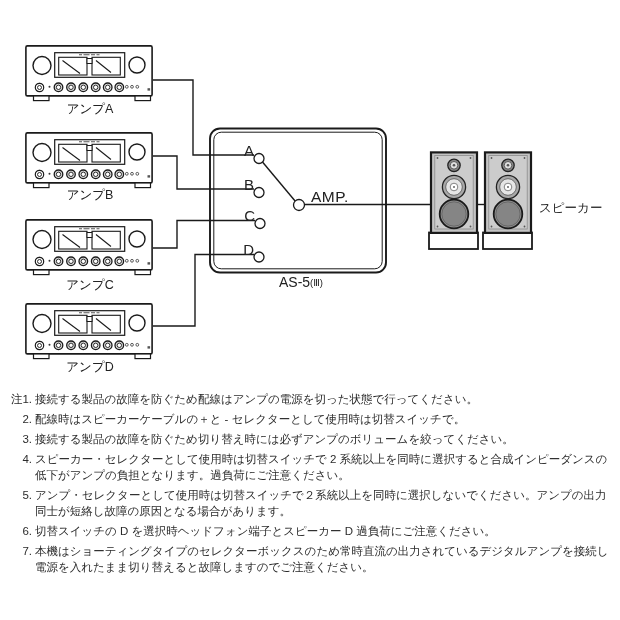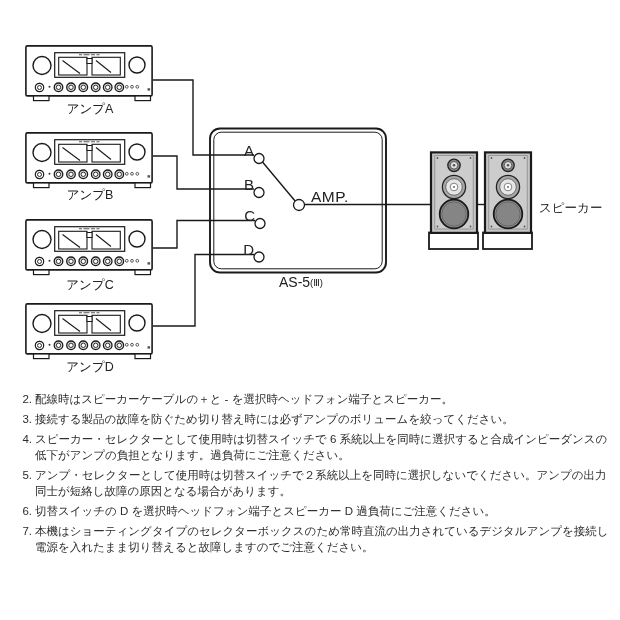--- a/index.html
+++ b/index.html
@@ -127,30 +127,34 @@
     <text class="model-suffix" x="310" y="286">(Ⅲ)</text>
     <text class="jp-label" x="90" y="113" text-anchor="middle">アンプA</text>
     <text class="jp-label" x="90" y="199" text-anchor="middle">アンプB</text>
     <text class="jp-label" x="90" y="288.5" text-anchor="middle">アンプC</text>
     <text class="jp-label" x="90" y="370.5" text-anchor="middle">アンプD</text>
     <text class="jp-label" x="539" y="211.5">スピーカー</text>
   </svg>
 
   <div class="notes">
     <div class="note">
+      <span class="note-marker">注1.</span>
+      <span class="note-text">接続する製品の故障を防ぐため配線はアンプの電源を切った状態で行ってください。</span>
+    </div>
+    <div class="note">
       <span class="note-marker">2.</span>
-      <span class="note-text">配線時はスピーカーケーブルの＋と - を選択時ヘッドフォン端子とスピーカー。</span>
+      <span class="note-text">配線時はスピーカーケーブルの＋と - セレクターとして使用時は切替スイッチで。</span>
     </div>
     <div class="note">
       <span class="note-marker">3.</span>
       <span class="note-text">接続する製品の故障を防ぐため切り替え時には必ずアンプのボリュームを絞ってください。</span>
     </div>
     <div class="note">
       <span class="note-marker">4.</span>
-      <span class="note-text">スピーカー・セレクターとして使用時は切替スイッチで 6 系統以上を同時に選択すると合成インピーダンスの低下がアンプの負担となります。過負荷にご注意ください。</span>
+      <span class="note-text">スピーカー・セレクターとして使用時は切替スイッチで 2 系統以上を同時に選択すると合成インピーダンスの低下がアンプの負担となります。過負荷にご注意ください。</span>
     </div>
     <div class="note">
       <span class="note-marker">5.</span>
       <span class="note-text">アンプ・セレクターとして使用時は切替スイッチで２系統以上を同時に選択しないでください。アンプの出力同士が短絡し故障の原因となる場合があります。</span>
     </div>
     <div class="note">
       <span class="note-marker">6.</span>
       <span class="note-text">切替スイッチの D を選択時ヘッドフォン端子とスピーカー D 過負荷にご注意ください。</span>
     </div>
     <div class="note">

